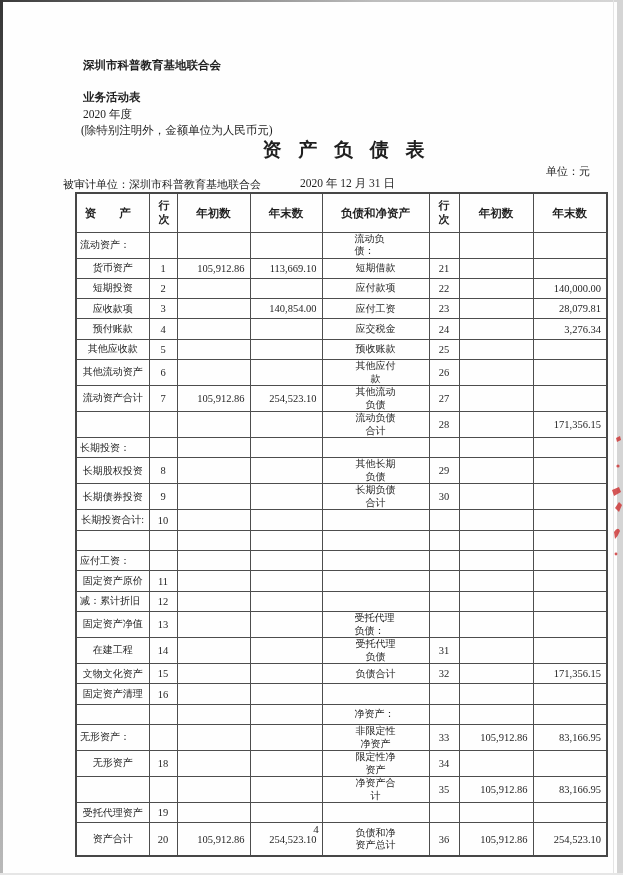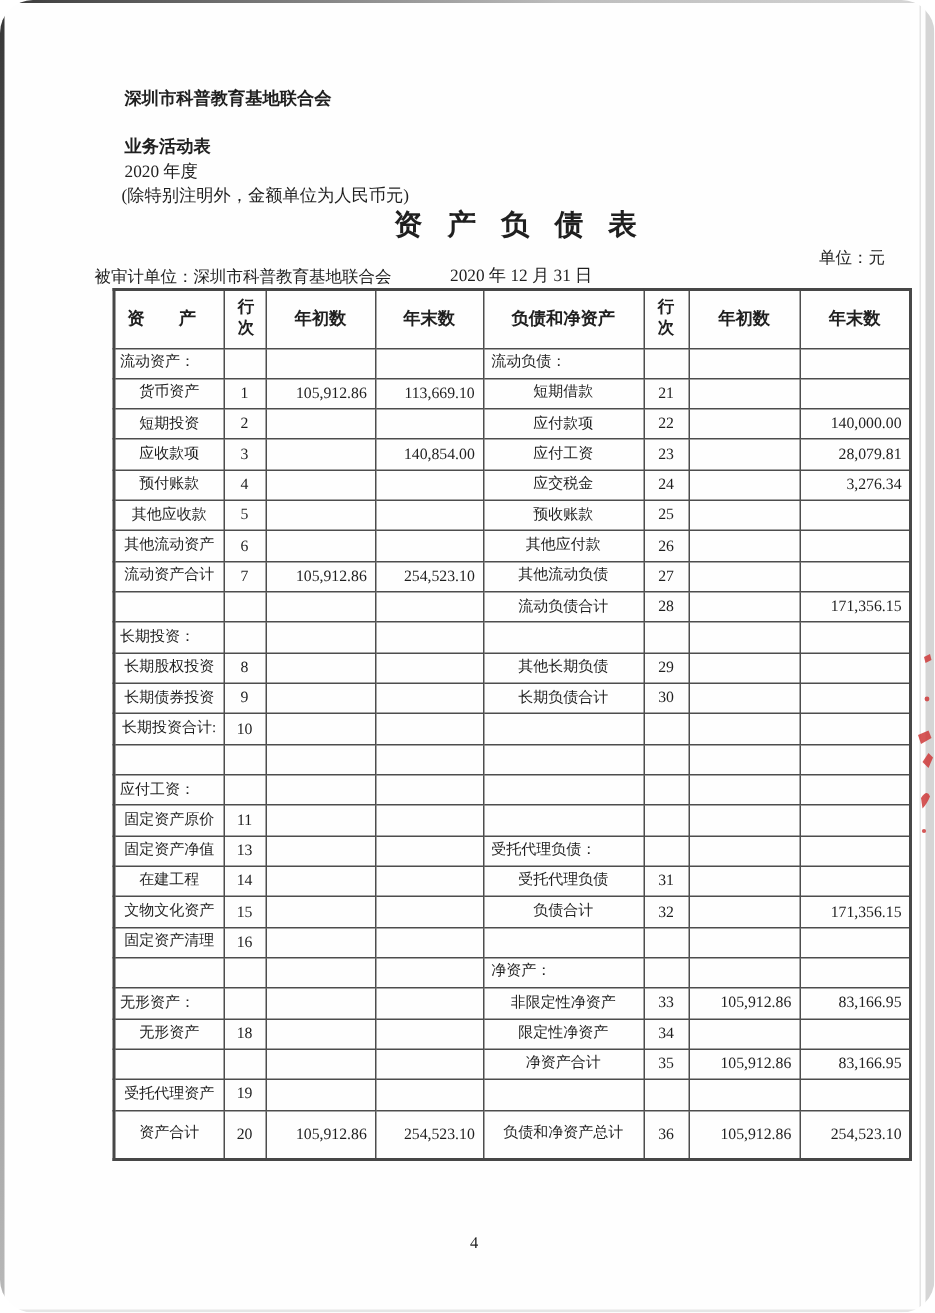--- a/index.html
+++ b/index.html
@@ -6,21 +6,20 @@
   body{
     font-family:"Liberation Serif","DejaVu Serif",serif;
     background:#ffffff;
   }
   .page{
     position:relative;
     width:623px;height:875px;
     background:#fefefe;
     overflow:hidden;
     color:#1f1f1f;
-    border-radius:22px;
   }
   
   .edge-left{position:absolute;left:0;top:0;width:3px;height:100%;
     background:linear-gradient(#353535,#7a7a7a 40%,#b9b9b9);}
   .edge-top{position:absolute;left:0;top:0;width:100%;height:2px;
     background:linear-gradient(to right,#3a3a3a,#bdbdbd 60%,#d6d6d6);}
   .edge-right{position:absolute;right:0;top:0;width:6px;height:100%;background:#d5d5d5;}
   .edge-right-line{position:absolute;right:9px;top:0;width:1px;height:100%;background:#e4e4e4;}
   .edge-bottom{position:absolute;left:0;bottom:0;width:100%;height:2px;background:#e6e6e6;}
 
@@ -49,21 +48,21 @@
     overflow:hidden;
     line-height:1.25;
   }
   table.bs thead tr{height:39px;}
   table.bs tbody tr{height:20.33px;}
   table.bs tbody tr:last-child{height:33px;}
   th{font-size:11.5px;text-align:center;font-weight:bold !important;}
   th.h-asset{letter-spacing:10px;}
   th.h-line{word-break:break-all;line-height:1.3;padding:0 9px;font-size:11px;}
   td.c-asset{font-size:10px;text-align:center;padding:0 3px;}
-  td.c-liab{font-size:10px;text-align:center;padding:0 5px;word-break:break-all;}
+  td.c-liab{font-size:10px;text-align:center;padding:0 32px;word-break:break-all;}
   td.al{text-align:left;}
   td.c-line{font-size:10.5px;text-align:center;font-family:"Liberation Serif",serif;}
   td.c-num{font-size:10.5px;text-align:right;padding-right:5px;font-family:"Liberation Serif",serif;}
 
   .stamp{position:absolute;right:1px;top:428px;width:18px;height:150px;opacity:.85;}
 </style>
 </head>
 <body>
 
 <div class="page">
@@ -264,20 +263,30 @@
           <td class="c-asset">固定资产原价</td>
           <td class="c-line">11</td>
           <td class="c-num"></td>
           <td class="c-num"></td>
           <td class="c-liab"></td>
           <td class="c-line"></td>
           <td class="c-num"></td>
           <td class="c-num"></td>
         </tr>
         <tr>
+          <td class="c-asset al">减：累计折旧</td>
+          <td class="c-line">12</td>
+          <td class="c-num"></td>
+          <td class="c-num"></td>
+          <td class="c-liab"></td>
+          <td class="c-line"></td>
+          <td class="c-num"></td>
+          <td class="c-num"></td>
+        </tr>
+        <tr>
           <td class="c-asset">固定资产净值</td>
           <td class="c-line">13</td>
           <td class="c-num"></td>
           <td class="c-num"></td>
           <td class="c-liab al">受托代理负债：</td>
           <td class="c-line"></td>
           <td class="c-num"></td>
           <td class="c-num"></td>
         </tr>
         <tr>

